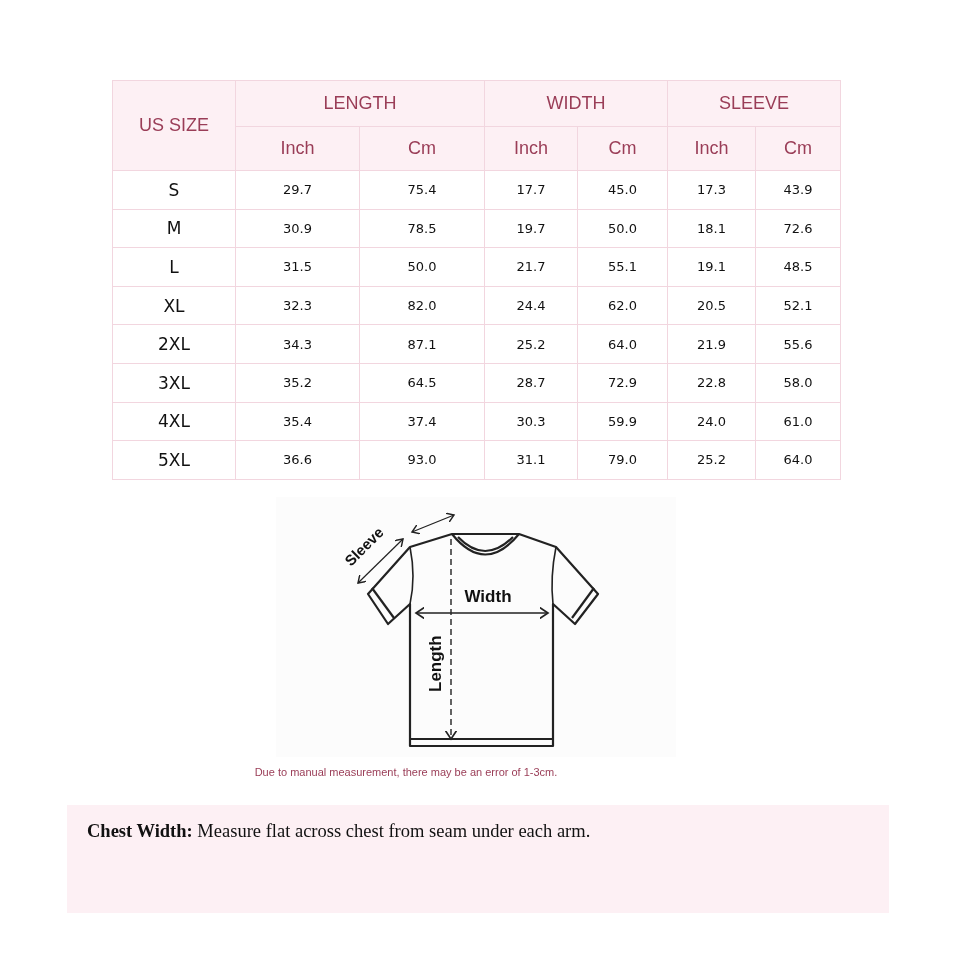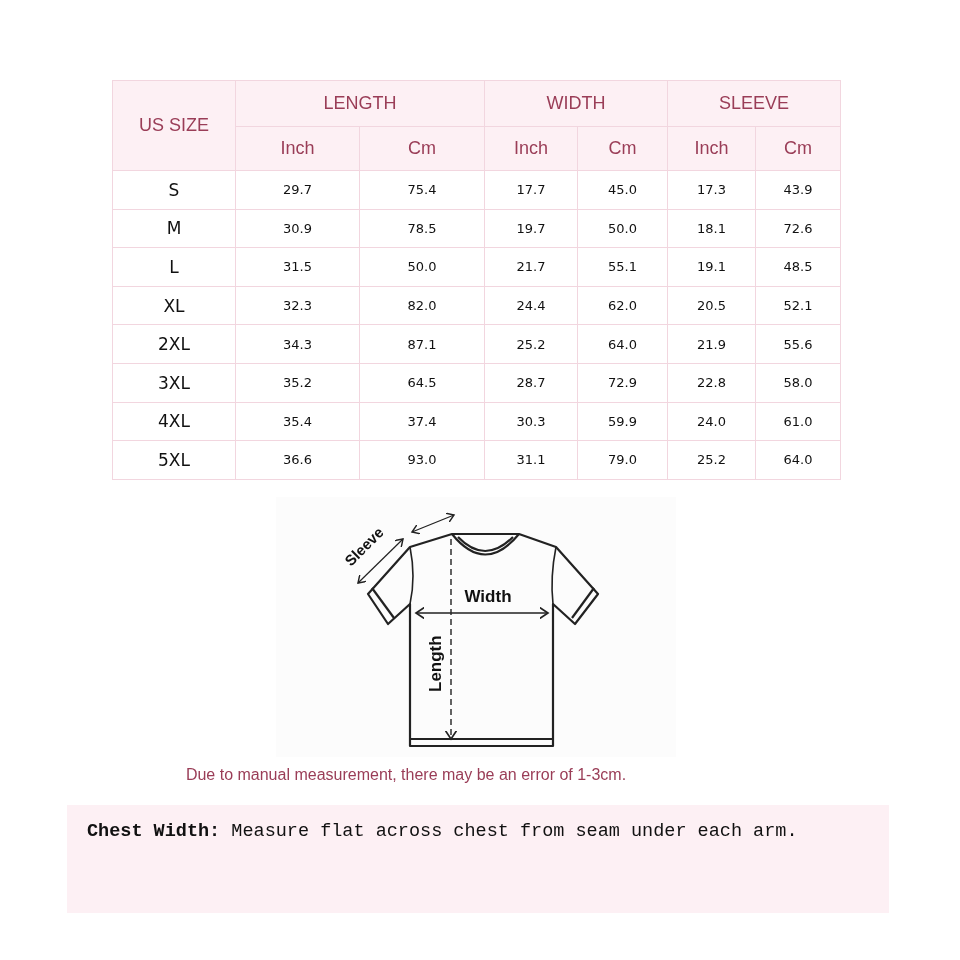--- a/index.html
+++ b/index.html
@@ -20,26 +20,26 @@
   .size-table tbody td {
     height: 37.6px; font-size: 13px; color: #111; font-family: "DejaVu Sans", sans-serif;
   }
   .size-table tbody td.size { font-size: 17px; }
 
   .diagram {
     position: absolute; left: 276px; top: 497px; width: 400px; height: 260px; background: #fcfcfc;
   }
   .note {
     position: absolute; left: 0; width: 812px; top: 766px; text-align: center;
-    font-size: 16px; color: #9a3d57;
+    font-size: 11px; color: #9a3d57;
   }
   .howto {
     position: absolute; left: 67px; top: 805px; width: 822px; height: 108px;
     background: #fdf0f4; box-sizing: border-box; padding: 13px 0 0 20px;
-    font-family: Liberation Mono, monospace; font-size: 18.5px; color: #111; line-height: 27px;
+    font-family: Liberation Serif, serif; font-size: 18.5px; color: #111; line-height: 27px;
   }
   .howto .line b { font-weight: bold; }
 </style>
 </head>
 <body>
 
 <table class="size-table">
   <colgroup>
     <col style="width:123px">
       <col style="width:124px">

